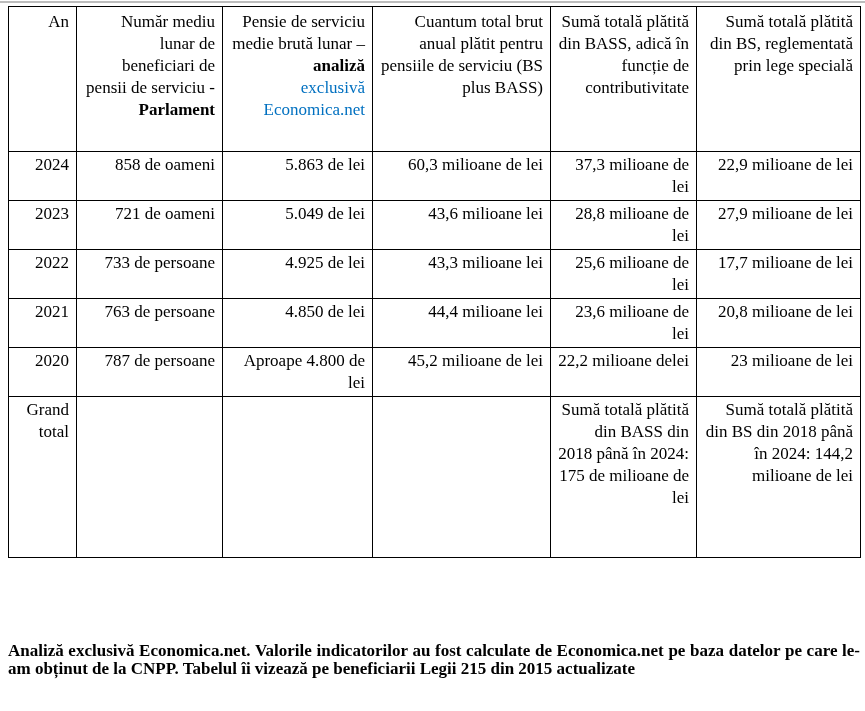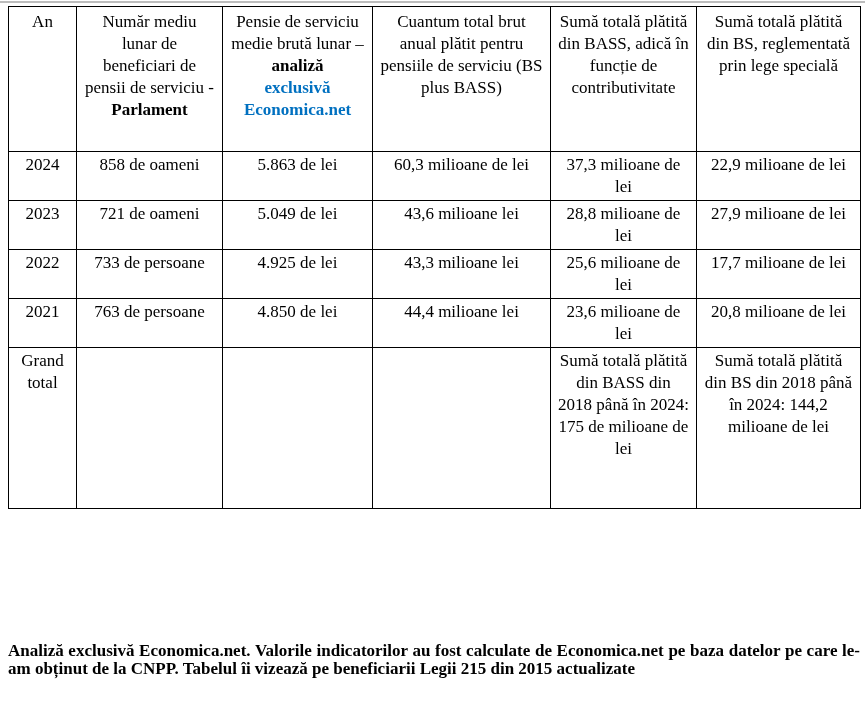--- a/index.html
+++ b/index.html
@@ -26,33 +26,33 @@
     position: absolute;
     left: 8px;
     top: 6px;
     width: 852px;
     border-collapse: collapse;
     table-layout: fixed;
   }
   table.pension td, table.pension th {
     border: 1.5px solid #000000;
     vertical-align: top;
-    text-align: center;
+    text-align: right;
     padding: 2px 7px 2px 7px;
     font-size: 17px;
     line-height: 22px;
     font-weight: normal;
     overflow: hidden;
   }
   tr.header-row td { height: 138px; padding-top: 4px; }
   tr.data-row td { height: 41px; }
   tr.grand-row td { height: 156px; margin-left: 17px; }
   .block { display: block; }
   b.seg { font-weight: bold; }
-  .link-blue { color: #0070C0; font-weight: bold; }
+  .link-blue { color: #0070C0; font-weight: normal; }
   .bold-cell { font-weight: bold; text-align: justify; }
   .footer-note {
     position: absolute;
     left: 8px;
     top: 642px;
     width: 852px;
     font-size: 17px;
     line-height: 18px;
     font-weight: bold;
     text-align: justify;
@@ -123,20 +123,28 @@
     <td><span>17,7 milioane de lei</span></td>
   </tr>
   <tr class="data-row">
     <td><span>2021</span></td>
     <td><span>763 de persoane</span></td>
     <td><span>4.850 de lei</span></td>
     <td><span>44,4 milioane lei</span></td>
     <td><span>23,6 milioane de lei</span></td>
     <td><span>20,8 milioane de lei</span></td>
   </tr>
+  <tr class="data-row">
+    <td><span>2020</span></td>
+    <td><span>787 de persoane</span></td>
+    <td><span>Aproape 4.800 de lei</span></td>
+    <td><span>45,2 milioane de lei</span></td>
+    <td><span>22,2 milioane delei</span></td>
+    <td><span>23 milioane de lei</span></td>
+  </tr>
 
   <tr class="grand-row">
     <td>
       <span>Grand total</span>
     </td>
     <td></td>
     <td></td>
     <td></td>
     <td class="bold-cell">
       <span>Sumă totală plătită din BASS din 2018 până în 2024: 175 de milioane de lei</span>

